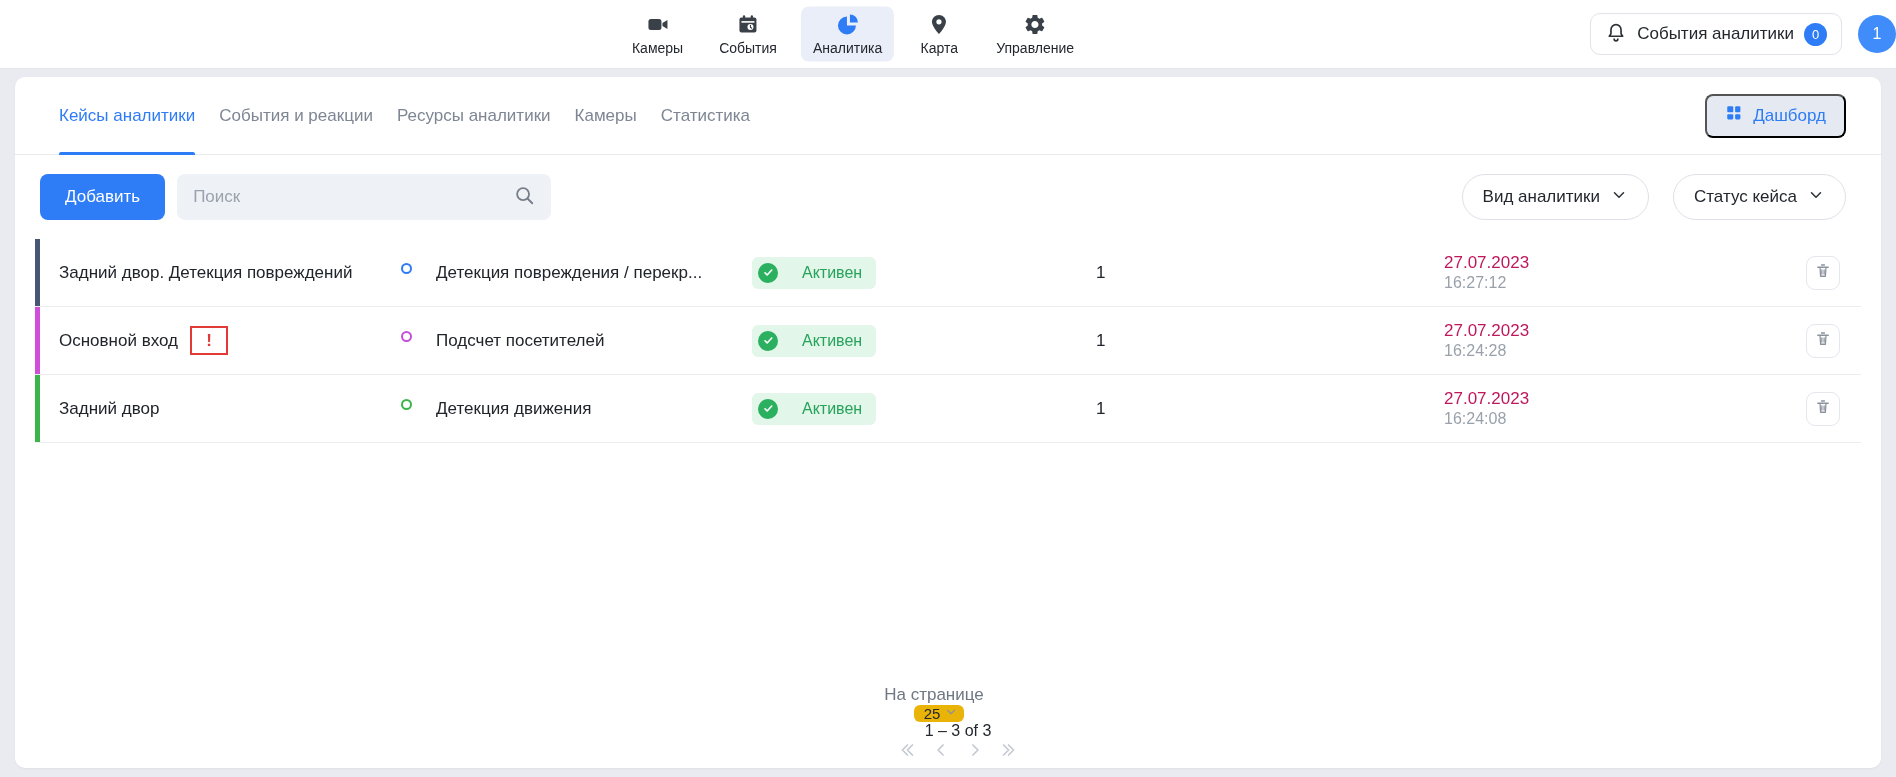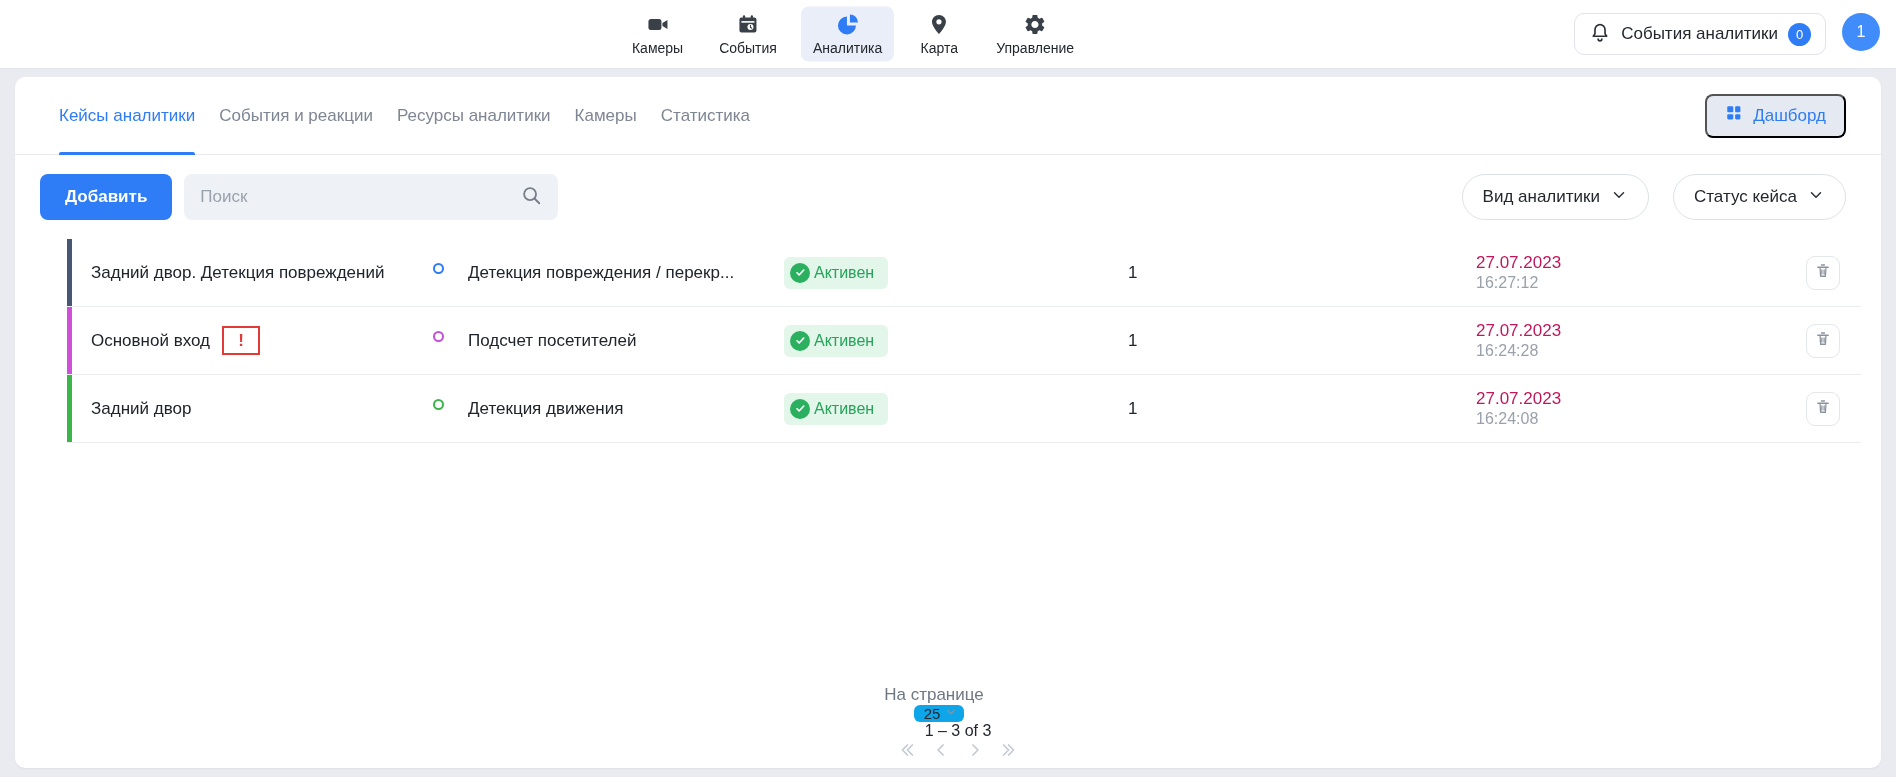--- a/index.html
+++ b/index.html
@@ -21,22 +21,22 @@
     display:flex; gap:12px; align-items:stretch;
   }
   .nav-item {
     display:flex; flex-direction:column; align-items:center; justify-content:center;
     gap:3px; padding:6px 12px; border-radius:8px; cursor:pointer; min-width:66px;
   }
   .nav-item.active { background:#e9eef8; }
   .nav-label { font-size:14px; color:#23272e; white-space:nowrap; }
   .nav-item svg { display:block; }
   .topbar-right {
-    position:absolute; right:16px; top:50%; transform:translateY(-50%);
-    display:flex; align-items:flex-start; gap:16px;
+    position:absolute; right:0; top:50%; transform:translateY(-50%);
+    display:flex; align-items:center; gap:16px;
   }
   .events-btn {
     display:flex; align-items:center; gap:10px; height:42px; padding:0 14px;
     background:#fff; border:1px solid #e0e3e9; border-radius:10px;
     font-size:17px; color:#23272e; cursor:pointer;
   }
   .badge {
     min-width:23px; height:23px; border-radius:12px; background:#2e7cf6; color:#fff;
     font-size:13px; display:flex; align-items:center; justify-content:center; padding:0 4px;
   }
@@ -68,21 +68,20 @@
     margin-left:auto; display:flex; align-items:center; gap:10px;
     height:44px; padding:0 18px; background:#e5eaf2; border-radius:8px;
     color:#2e7cf6; font-size:17px; cursor:pointer;
   }
   
   .toolbar { display:flex; align-items:center; padding:19px 35px 19px 25px; gap:12px; }
   .add-btn {
     height:46px; padding:0 25px; border:none; border-radius:8px;
     background:#2e7cf6; color:#fff; font-size:17px; cursor:pointer;
     font-family:"Liberation Sans", sans-serif;
-    font-weight:bold;
   }
   .search-box {
     width:374px; height:46px; background:#eef1f5; border-radius:8px;
     display:flex; align-items:center; padding:0 16px;
   }
   .search-box input {
     flex:1; border:none; background:transparent; outline:none;
     font-size:17px; color:#23272e; font-family:"Liberation Sans", sans-serif;
   }
   .search-box input::placeholder { color:#9aa2ad; }
@@ -100,35 +99,35 @@
     align-items:center;
   }
   .thead {
     height:39px; background:#f5f6f9; border-radius:4px;
     color:#8a919d; font-size:14px; letter-spacing:.3px;
   }
   .th { white-space:nowrap; }
   .th:first-child { padding-left:24px; }
   .trow {
     position:relative; height:68px; border-bottom:1px solid #ecedf1;
-    font-size:17px; color:#20242b;margin-left:32px;
+    font-size:17px; color:#20242b;
   }
   .accent { position:absolute; left:0; top:0; bottom:0; width:5px; }
   .cell-name { padding-left:24px; display:flex; align-items:center; gap:10px; }
   .alert-box {
     display:flex; align-items:center; justify-content:center;
     width:38px; height:29px; border:2px solid #e23a36; color:#e23a36;
     font-size:17px; font-weight:bold; margin-left:2px;
   }
   .cell-type { display:flex; align-items:flex-start; gap:24px; }
   .type-dot {
     width:11px; height:11px; border-radius:50%; border:2px solid #999; flex:0 0 auto;
   }
   .status-badge {
-    display:inline-flex; align-items:center; gap:4px; height:32px;
+    display:inline-flex; align-items:center; gap:24px; height:32px;
     padding:0 14px 0 6px; background:#e2f6e9; border-radius:6px;
     color:#27a35c; font-size:16px;
   }
   .check-circle {
     width:20px; height:20px; border-radius:50%; background:#2ab05f;
     display:flex; align-items:center; justify-content:center;
   }
   .cell-created .date { font-size:17px; color:#be185d; line-height:21px; }
   .cell-created .time { font-size:16px; color:#99a1ab; line-height:20px; }
   .cell-actions { display:flex; justify-content:flex-end; padding-right:21px; }
@@ -138,21 +137,21 @@
     cursor:pointer;
   }
   
   .pagination {
     margin-top:auto; display:flex; align-items:center; justify-content:flex-end;
     height:58px; padding:0 28px 8px 0; font-size:16px;flex-direction:column;
   }
   .per-page-label { color:#6f7783; font-size:17px; }
   .per-page-select {
     margin-left:10px; display:flex; align-items:center; gap:4px;
-    height:30px; padding:0 6px 0 10px; background:#0ea5e9; border-radius:6px;
+    height:30px; padding:0 6px 0 10px; background:#eab308; border-radius:6px;
     font-size:15px; color:#23272e; cursor:pointer;
   }
   .range-label { margin-left:48px; color:#23272e; }
   .pager { margin-left:48px; display:flex; align-items:center; gap:14px; }
   .pager-btn { display:flex; align-items:center; justify-content:center; cursor:default; }
 </style>
 </head>
 <body>
 
 <header class="topbar">

